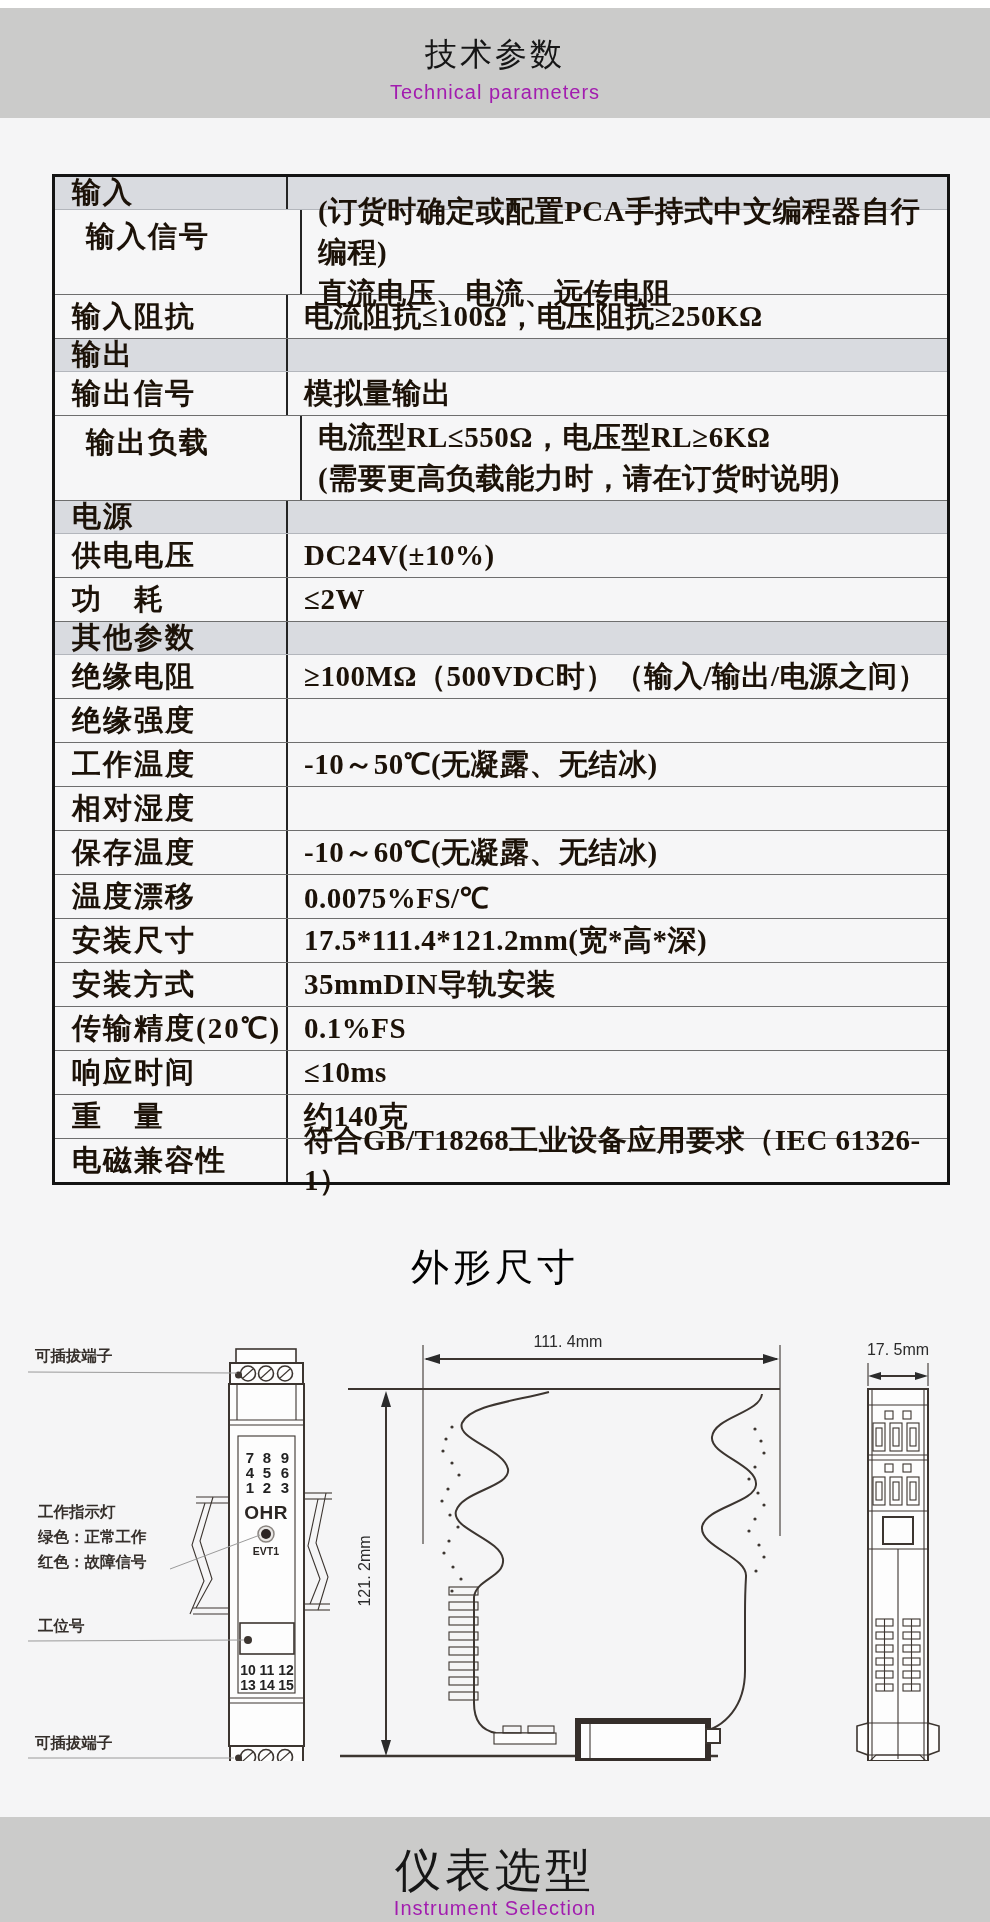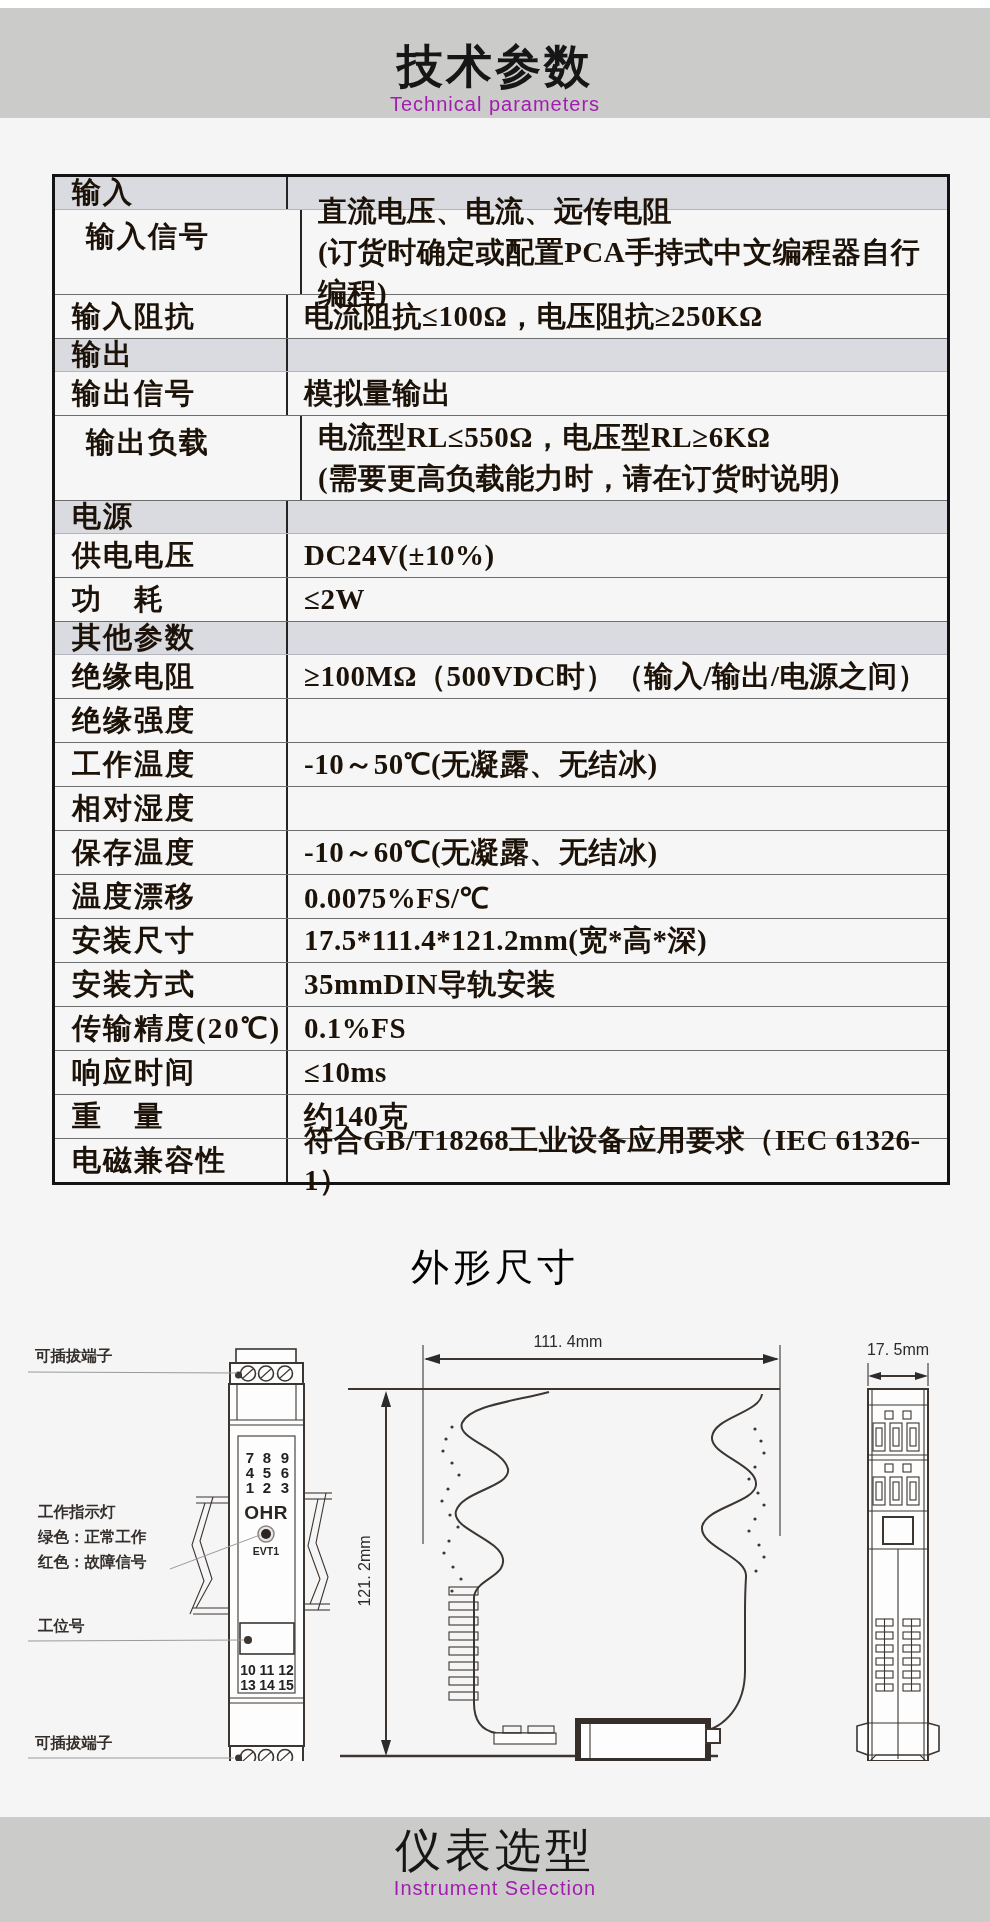--- a/index.html
+++ b/index.html
@@ -3,24 +3,24 @@
 <meta charset="utf-8">
 <style>
   html,body{margin:0;padding:0;}
   body{
     width:990px;height:1922px;background:#f5f5f6;overflow:hidden;
     font-family:"Liberation Sans",sans-serif;color:#111;
   }
   .top-strip{height:8px;background:#ffffff;}
   .band{background:#cbcbca;text-align:center;}
   .band.hdr{height:110px;padding-top:0;}
-  .band .big{font-size:46px;font-weight:700;letter-spacing:3px;color:#161616;padding-top:32px;line-height:52px;}
+  .band .big{font-size:32px;font-weight:400;letter-spacing:3px;color:#161616;padding-top:20px;line-height:52px;}
   .band .sub{font-size:20px;color:#a21caf;line-height:24px;letter-spacing:1px;}
   .band.ftr{height:119px;margin-top:56px;}
-  .band.ftr .big{font-weight:400;font-size:46px;letter-spacing:4px;padding-top:7px;}
+  .band.ftr .big{font-weight:400;font-size:46px;letter-spacing:4px;padding-top:27px;}
 
   
   .spec-table{
     width:892px;margin:56px 40px 0 52px;border:3px solid #131313;
     font-family:"Liberation Serif",serif;font-weight:700;font-size:29px;color:#1c1208;
   }
   .row{display:flex;border-bottom:1px solid #6e6e6e;align-items:center;background:#f6f6f7;}
   .row:last-child{border-bottom:none;}
   .row .cl{
     width:214px;flex:0 0 214px;padding-left:17px;letter-spacing:2px;
@@ -65,22 +65,22 @@
 </div>
 
 <div class="spec-table">
   <div class="row sec">
     <div class="cl">输入</div>
     <div class="cv"></div>
   </div>
   <div class="row dbl">
     <div class="cl">输入信号</div>
     <div class="cv">
+      <div>(订货时确定或配置PCA手持式中文编程器自行编程)</div>
       <div>直流电压、电流、远传电阻</div>
-      <div>(订货时确定或配置PCA手持式中文编程器自行编程)</div>
     </div>
   </div>
   <div class="row std">
     <div class="cl">输入阻抗</div>
     <div class="cv">电流阻抗≤100Ω，电压阻抗≥250KΩ</div>
   </div>
   <div class="row sec">
     <div class="cl">输出</div>
     <div class="cv"></div>
   </div>

